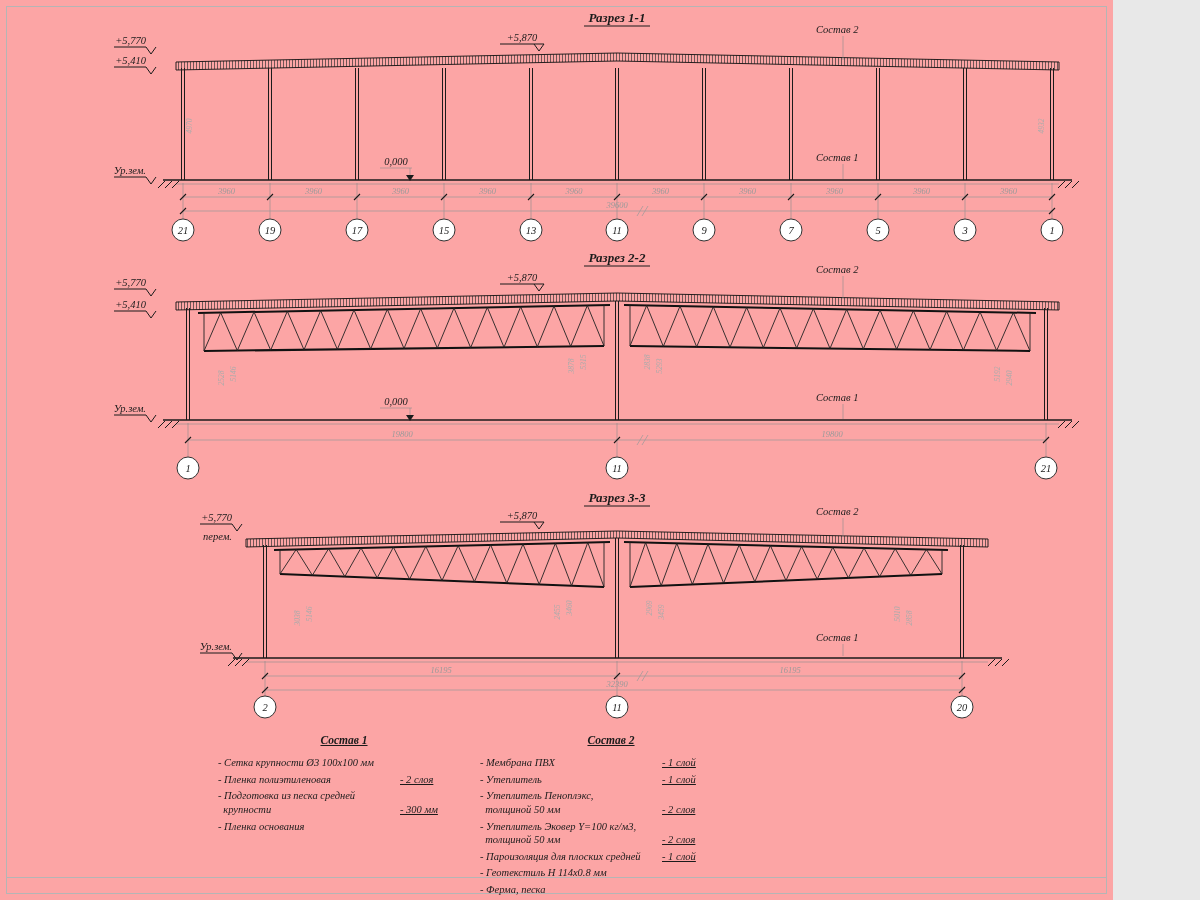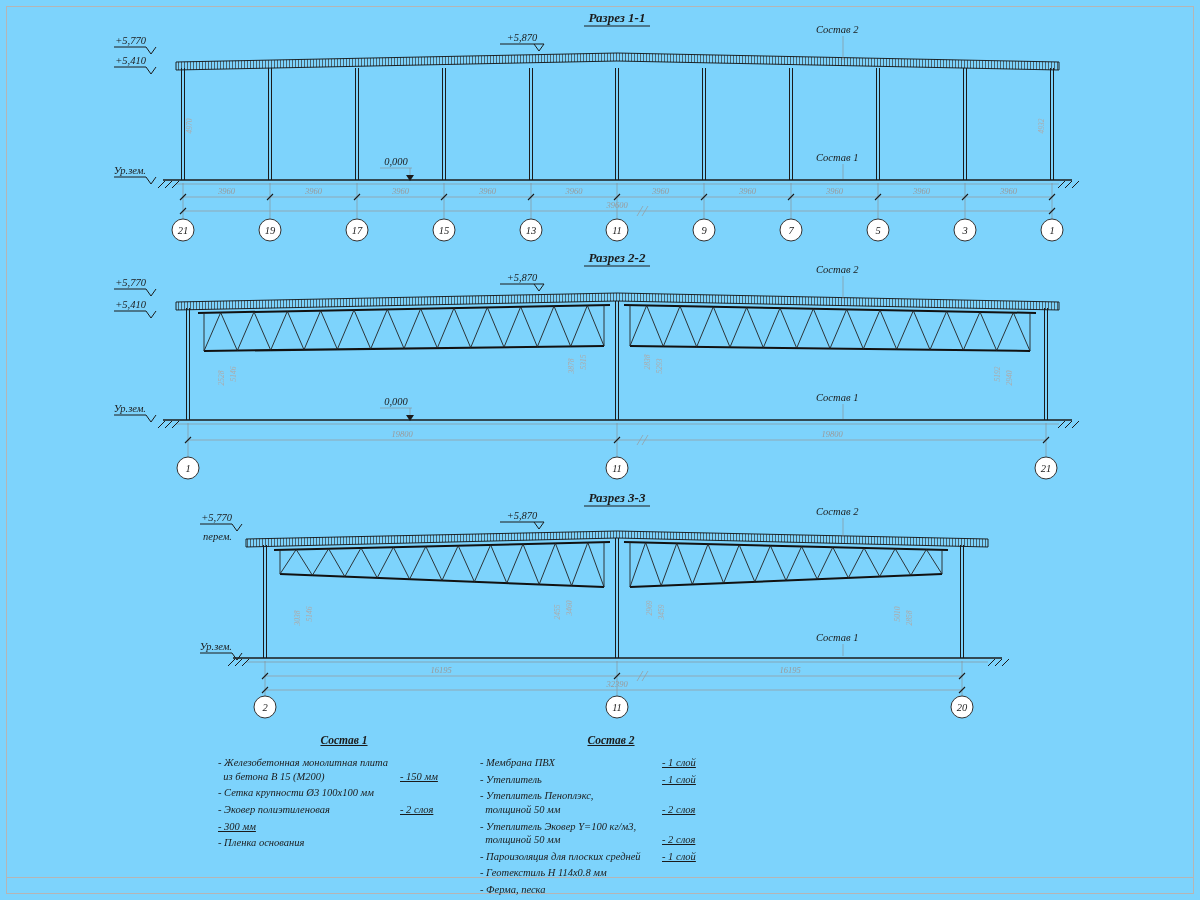--- a/index.html
+++ b/index.html
@@ -1,16 +1,16 @@
 <!DOCTYPE html>
 <html><head>
 <meta charset="utf-8">
 <style>
   html,body{margin:0;padding:0;background:#e8e8e8;}
-  #page{position:relative;width:1200px;height:900px;background:#7dd3fc;overflow:hidden;
+  #page{position:relative;width:1113px;height:900px;background:#fca5a5;overflow:hidden;
         font-family:"Liberation Serif",serif;}
   .frame{position:absolute;inset:6px;border:1px solid #b5b5b5;pointer-events:none;}
   .titleblock-line{position:absolute;left:6px;right:6px;top:877px;height:0;border-top:1px solid #b5b5b5;}
   svg{position:absolute;left:0;top:0;}
   
   .ln{stroke:#1b1b1b;stroke-width:1;fill:none}
   .ln-heavy{stroke:#1b1b1b;stroke-width:1.6;fill:none}
   .thin{stroke:#8a8a8a;stroke-width:.6;fill:none}
   .dim{stroke:#9a9a9a;stroke-width:.7;fill:none}
   .tick{stroke:#1b1b1b;stroke-width:1.1;fill:none}
@@ -281,33 +281,30 @@
       <path class="thin" d="M843 518V537"></path>
       <text x="816" y="641" class="t-lbl">Состав 1</text>
       <path class="thin" d="M843 644V656"></path>
     </g>
   </g>
 </svg>
 
 <div class="legend" style="left:218px;width:252px">
   <div class="legend-title">Состав 1</div>
   <div class="legend-row">
-    <div class="lt">- Железобетонная монолитная плита
-&nbsp;&nbsp;из бетона В 15 (М200)</div>
-    <div class="lv">- 150 мм</div>
-  </div>
-  <div class="legend-row">
     <div class="lt">- Сетка крупности Ø3 100х100 мм</div>
     <div class="lv"></div>
   </div>
   <div class="legend-row">
-    <div class="lt">- Эковер полиэтиленовая</div>
+    <div class="lt">- Пленка полиэтиленовая</div>
     <div class="lv">- 2 слоя</div>
   </div>
   <div class="legend-row">
+    <div class="lt">- Подготовка из песка средней
+&nbsp;&nbsp;крупности</div>
     <div class="lv">- 300 мм</div>
   </div>
   <div class="legend-row">
     <div class="lt">- Пленка основания</div>
     <div class="lv"></div>
   </div>
 </div>
 
 <div class="legend" style="left:480px;width:262px">
   <div class="legend-title">Состав 2</div>

